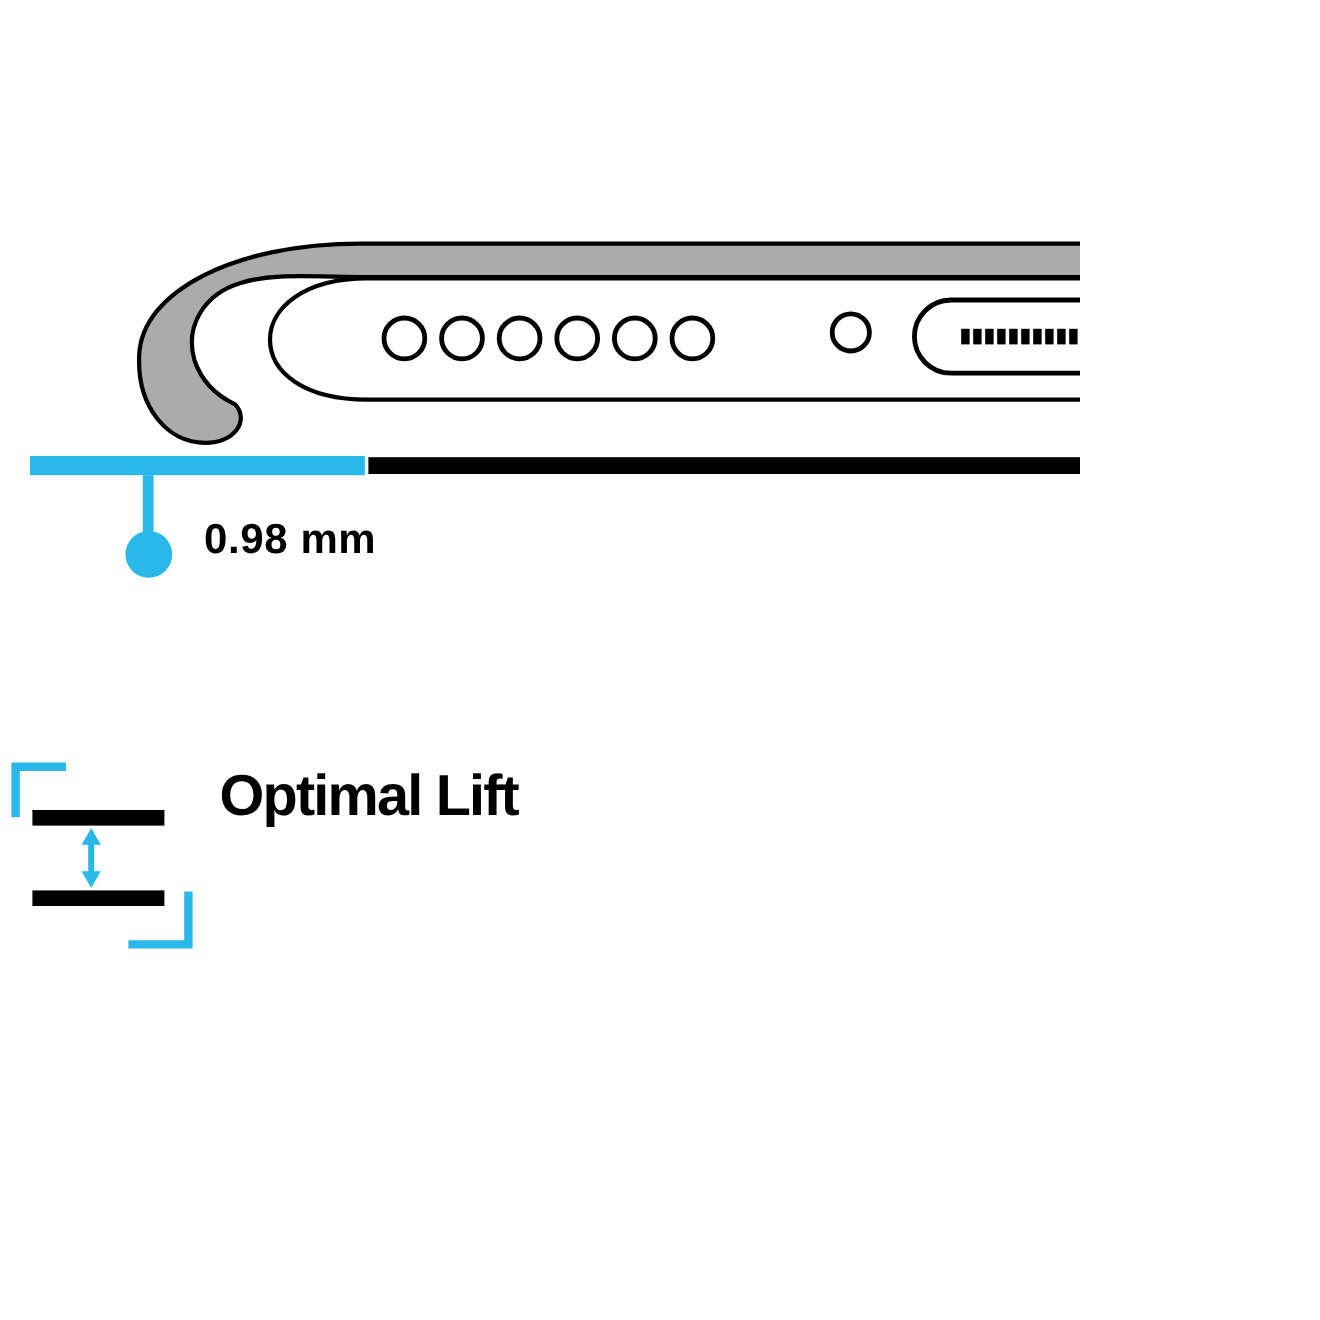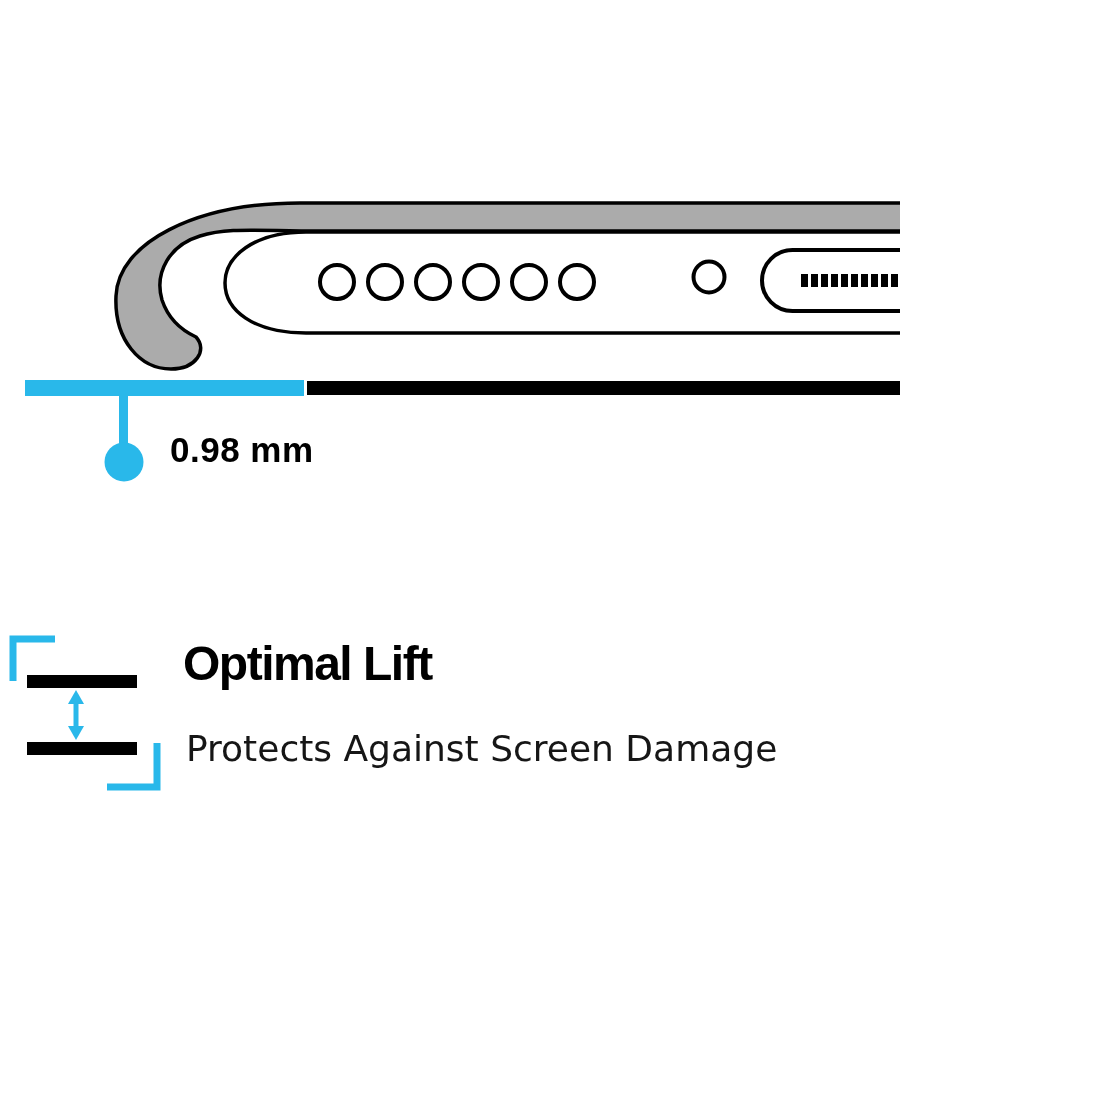--- a/index.html
+++ b/index.html
@@ -118,15 +118,14 @@
     <rect class="plate" x="27" y="112" width="110" height="13"></rect>
 
     <g>
       <line class="accent-stroke" stroke-width="5" x1="76" y1="72" x2="76" y2="98"></line>
       <polygon class="accent-fill" points="76,60 68,74 84,74"></polygon>
       <polygon class="accent-fill" points="76,110 68,96 84,96"></polygon>
     </g>
   </svg>
 
   <div class="feature-title">Optimal Lift</div>
-  <div class="feature-subtitle">Protects Against Screen Damage</div>
 
 </div>
 
 </body></html>

